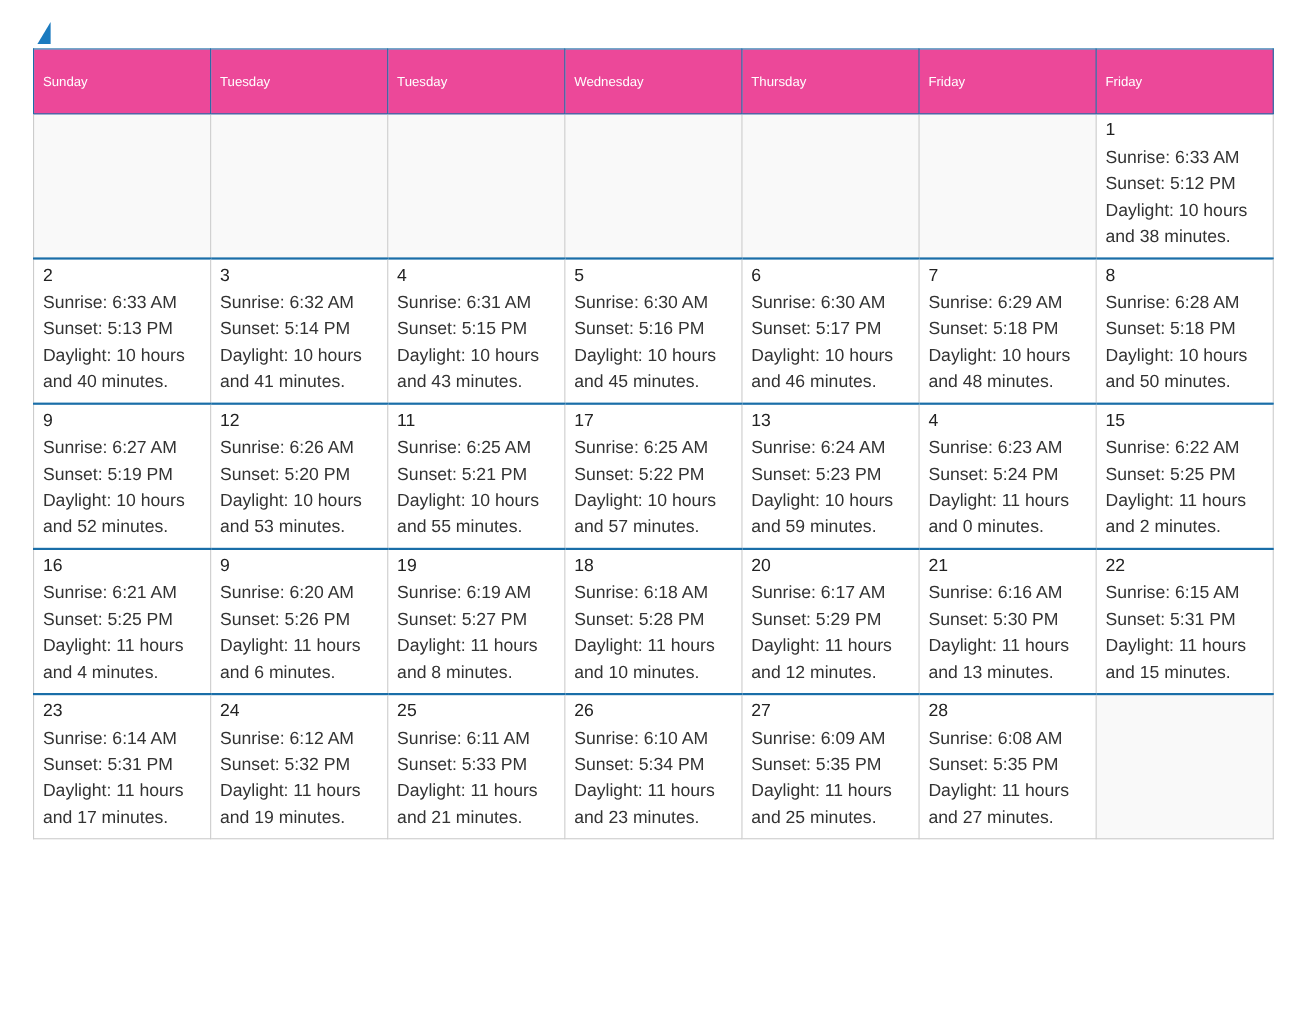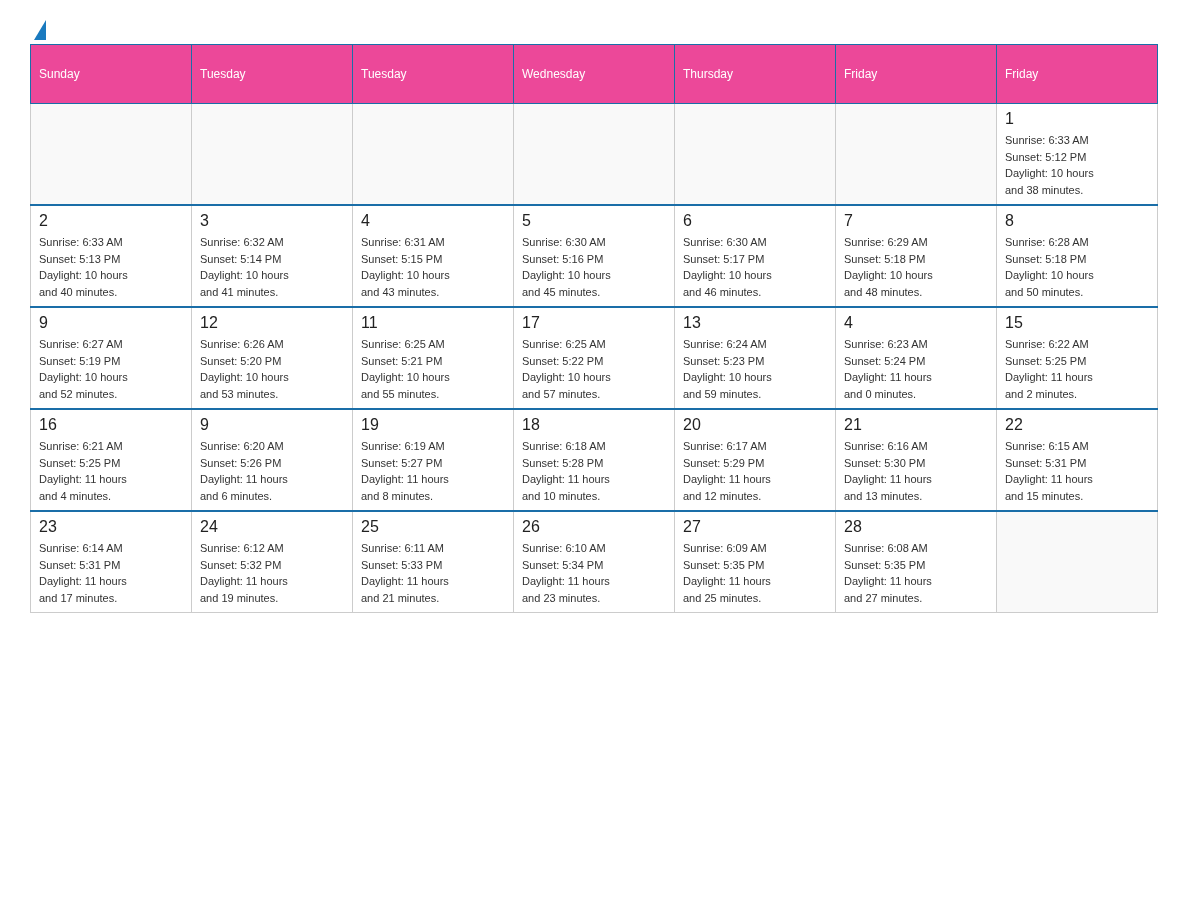--- a/index.html
+++ b/index.html
@@ -88,21 +88,21 @@
     .calendar td.empty {
       background: #f9f9f9;
     }
     .day-number {
       font-size: 16px;
       color: #222;
       margin-bottom: 4px;
       display: block;
     }
     .day-info {
-      font-size: 11px;
+      font-size: 16px;
       color: #333;
       line-height: 1.5;
     }
     .calendar tbody tr td {
       border-top: 2px solid #1a6ea8;
     }
     .calendar tbody tr:first-child td {
       border-top: 1px solid #ccc;
     }
   </style>

